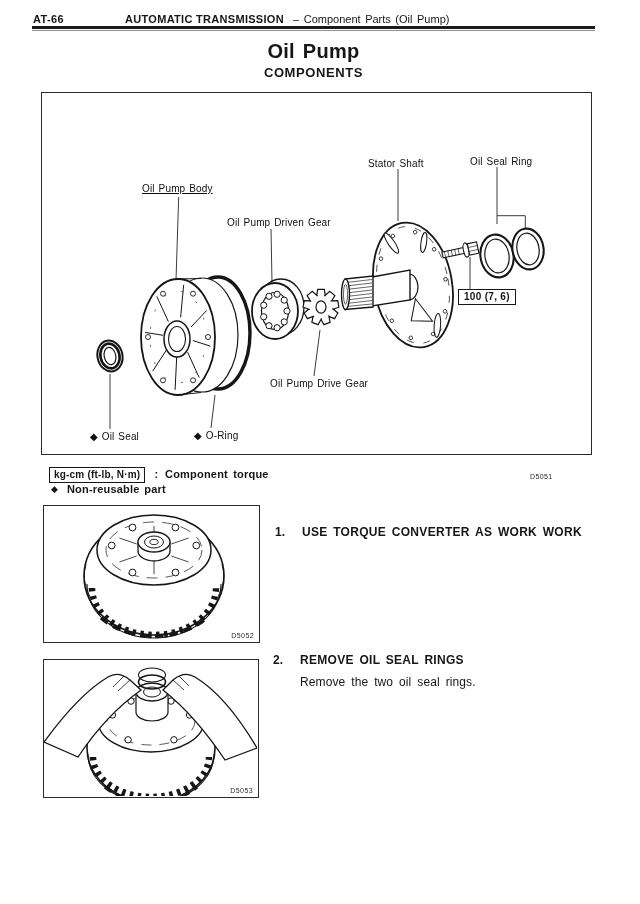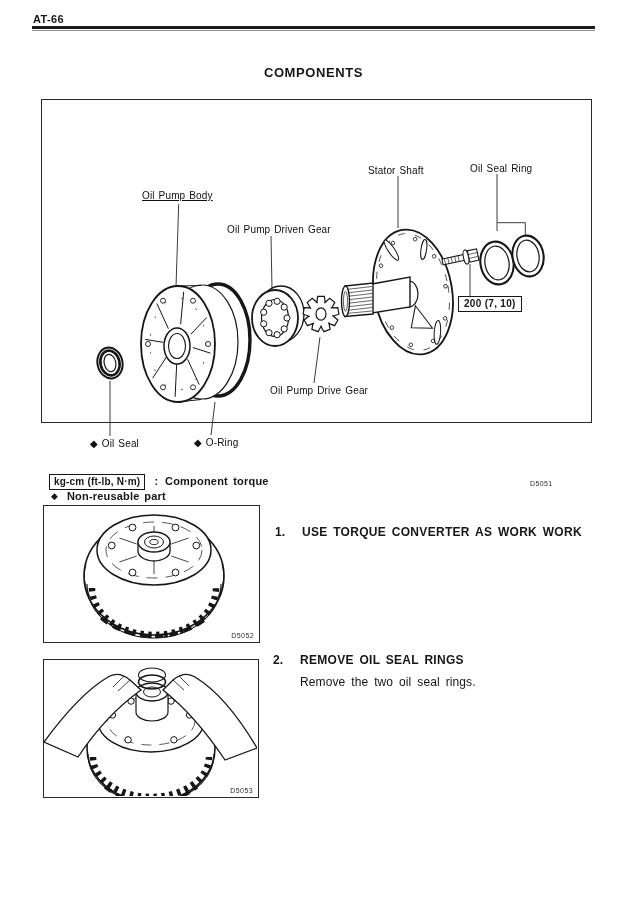--- a/index.html
+++ b/index.html
@@ -16,21 +16,21 @@
   .header-center .ht-rest { font-weight:normal; margin-left:6px; word-spacing:1.5px; }
   .header-rule-thick { position:absolute; left:32px; top:26px; width:563px; height:3px; background:#1b1b1b; }
   .header-rule-thin  { position:absolute; left:32px; top:30px; width:563px; height:1px; background:#909090; }
   
   .doc-title { position:absolute; left:32px; top:40px; width:563px; text-align:center;
                font-size:20px; font-weight:bold; letter-spacing:.3px; word-spacing:2px; }
   .doc-subtitle { position:absolute; left:32px; top:65px; width:563px; text-align:center;
                font-size:13px; font-weight:bold; letter-spacing:.6px; }
   
   .fig-frame { position:absolute; background:#fff; border:1.5px solid #2a2a2a; }
-  #fig-components { left:41px; top:99px; width:551px; height:324px;padding-left:44px; }
+  #fig-components { left:41px; top:92px; width:551px; height:363px;padding-left:44px; }
   #fig-workstand  { left:43px; top:505px; width:217px; height:138px; }
   #fig-sealrings  { left:43px; top:659px; width:216px; height:139px; }
   .fig-id { position:absolute; font-size:7px; color:#2d2d2d; letter-spacing:.4px; }
   #fig-components .fig-id { left:488px; top:380px; }
   #fig-workstand  .fig-id { right:5px;  bottom:3px; }
   #fig-sealrings  .fig-id { right:5px;  bottom:3px; }
   .art { position:absolute; left:0; top:0; }
   
   .part-label { position:absolute; font-size:10px; letter-spacing:.15px; word-spacing:1px;
                 color:#101010; white-space:nowrap; }
@@ -62,23 +62,28 @@
   .step-num { width:27px; flex:0 0 27px; font-size:12px; font-weight:bold; }
   .step-title { font-size:12px; font-weight:bold; letter-spacing:.3px; word-spacing:2px; white-space:nowrap; }
   .step-body { font-size:12px; font-weight:normal; margin-top:8px; word-spacing:2.5px; letter-spacing:.1px; }
 </style>
 </head>
 <body>
 
 <div class="page">
 
   <div class="page-code">AT-66</div>
+  <div class="header-center">
+    <span class="ht-bold">AUTOMATIC TRANSMISSION</span>
+    <span class="ht-rest">– Component Parts (Oil Pump)</span>
+  </div>
   <div class="header-rule-thick"></div>
   <div class="header-rule-thin"></div>
 
+  <div class="doc-title">Oil Pump</div>
   <div class="doc-subtitle">COMPONENTS</div>
 
   <div class="fig-frame" id="fig-components">
     <svg class="art" width="548" height="397" viewBox="0 0 548 397">
 
       <g stroke="#3c3c3c" stroke-width="1" fill="none">
         <path d="M136.7,104 L134,187"></path>
         <path d="M229,136 L230,189"></path>
         <path d="M356,76 L356,128"></path>
         <path d="M455,74 L455,131 M455,122.7 L483.3,122.7 L483.3,135"></path>
@@ -234,21 +239,21 @@
     </svg>
 
     <div class="part-label lbl-stator">Stator Shaft</div>
     <div class="part-label lbl-sealring">Oil Seal Ring</div>
     <div class="part-label lbl-body">Oil Pump Body</div>
     <div class="part-label lbl-drivengear">Oil Pump Driven Gear</div>
     <div class="part-label lbl-drivegear">Oil Pump Drive Gear</div>
     <div class="part-label lbl-oilseal">◆ Oil Seal</div>
     <div class="part-label lbl-oring">◆ O-Ring</div>
 
-    <div class="torque-box">200 (7, 10)</div>
+    <div class="torque-box">100 (7, 6)</div>
 
     <div class="legend-row">
       <span class="legend-units">kg-cm (ft-lb, N·m)</span><span class="legend-colon">:</span><span class="legend-caption">Component torque</span>
     </div>
     <div class="nonreusable-row">
       <span class="nr-diamond">◆</span><span class="nr-text">Non-reusable part</span>
     </div>
     <div class="fig-id">D5051</div>
   </div>
 

